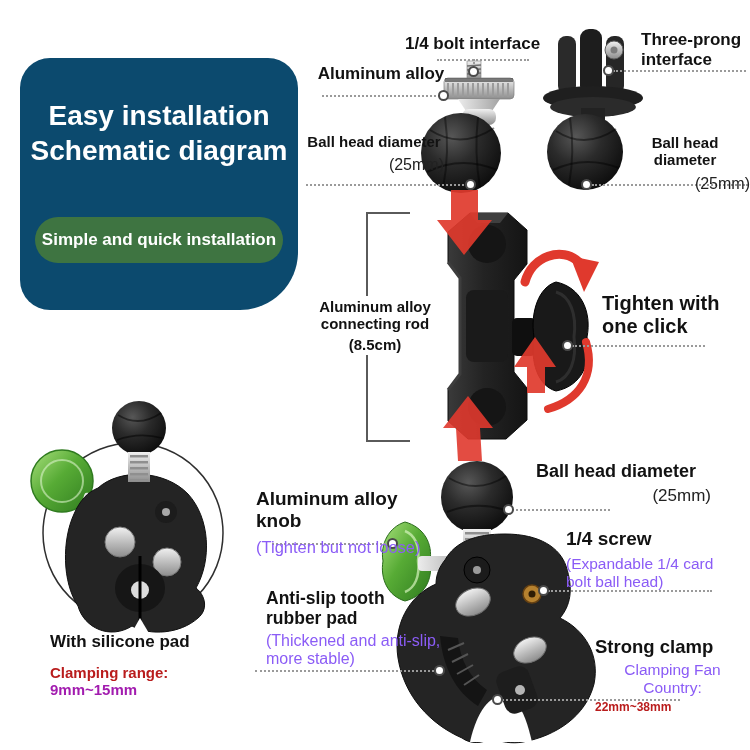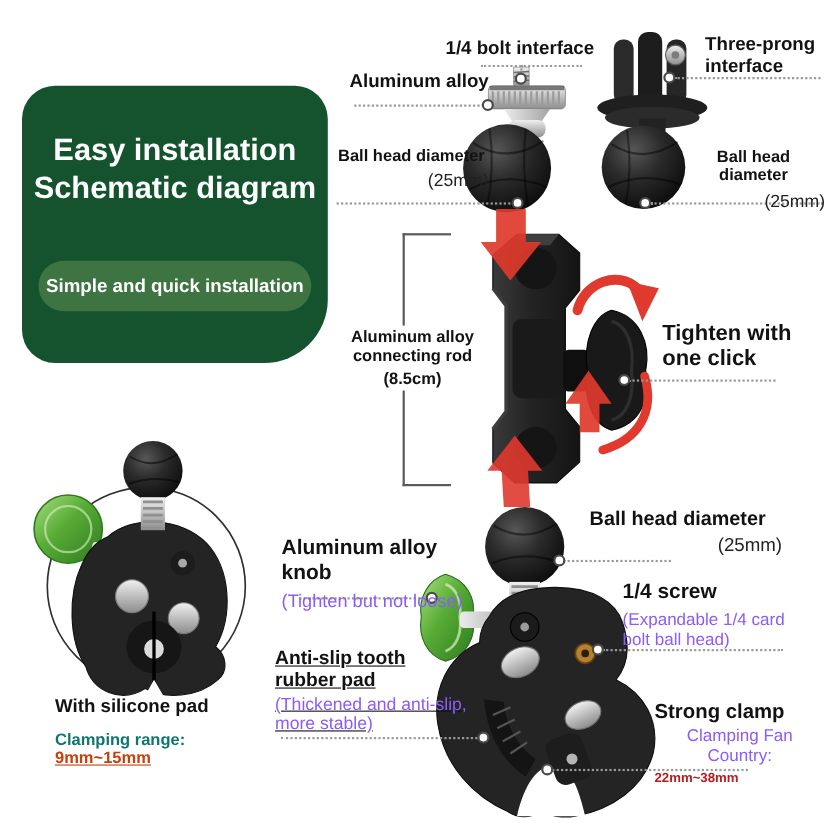--- a/index.html
+++ b/index.html
@@ -8,21 +8,21 @@
   svg{position:absolute;left:0;top:0;z-index:1;}
   .lbl{position:absolute;z-index:3;line-height:1.16;color:#121212;}
   .bold{font-weight:bold;}
   .gray{color:#8b5cf6;font-weight:normal;}
   .dk{color:#222;text-align:right;}
   .dl{position:absolute;z-index:2;height:0;border-top:2px dotted #9a9a9a;}
   .dlv{position:absolute;z-index:2;width:0;border-left:2px dotted #9a9a9a;}
   .dot{position:absolute;z-index:2;width:7px;height:7px;background:#fff;border:2px solid #4a4a4a;border-radius:50%;}
   .bk{position:absolute;z-index:2;background:#5a5a5a;}
   #panel{position:absolute;left:20px;top:58px;width:278px;height:252px;z-index:3;
-         background:#14532d;border-radius:30px 30px 58px 30px;text-align:center;margin-top:20px;}
+         background:#0c4a6e;border-radius:30px 30px 58px 30px;text-align:center;}
   #panel .title{margin-top:40px;font-size:28px;font-weight:bold;color:#fff;line-height:1.25;}
   #badge{position:absolute;left:15px;top:159px;width:248px;height:46px;background:#3E7441;
          border-radius:23px;display:flex;align-items:center;justify-content:center;
          color:#fff;font-weight:bold;font-size:17px;}
 </style>
 </head>
 <body>
 
 <div id="stage">
 
@@ -247,32 +247,32 @@
     <div class="bold" style="font-size:19px;">1/4 screw</div>
     <div class="gray" style="font-size:15.5px;margin-top:5px;">(Expandable 1/4 card</div>
     <div class="gray" style="font-size:15.5px;">bolt ball head)</div>
   </div>
 
   <div class="lbl" style="left:256px;top:488px;width:190px;">
     <div class="bold" style="font-size:19px;">Aluminum alloy knob</div>
     <div class="gray" style="font-size:16.5px;margin-top:6px;">(Tighten but not loose)</div>
   </div>
 
-  <div class="lbl" style="left:250px;top:588px;width:180px;text-decoration:underline;">
+  <div class="lbl" style="left:266px;top:588px;width:180px;">
     <div class="bold" style="font-size:17.5px;">Anti-slip tooth</div>
     <div class="bold" style="font-size:17.5px;">rubber pad</div>
     <div class="gray" style="font-size:16px;margin-top:3px;">(Thickened and anti-slip,</div>
     <div class="gray" style="font-size:16px;">more stable)</div>
   </div>
 
   <div class="lbl" style="left:595px;top:636px;width:155px;">
     <div class="bold" style="font-size:18.5px;">Strong clamp</div>
     <div class="gray" style="font-size:15.5px;margin-top:4px;text-align:center;">Clamping Fan Country:</div>
     <div class="bold" style="font-size:12px;margin-top:4px;color:#b91c1c;">22mm~38mm</div>
   </div>
 
   <div class="lbl" style="left:50px;top:632px;width:180px;">
     <div class="bold" style="font-size:17px;">With silicone pad</div>
-    <div class="bold" style="font-size:15px;margin-top:12px;color:#0f766e;">Clamping range:</div>
-    <div class="bold" style="font-size:15px;color:#c2410c;text-decoration:underline;">9mm~15mm</div>
+    <div class="bold" style="font-size:15px;margin-top:12px;color:#b91c1c;">Clamping range:</div>
+    <div class="bold" style="font-size:15px;color:#a21caf;">9mm~15mm</div>
   </div>
 
 </div>
 
 </body></html>

